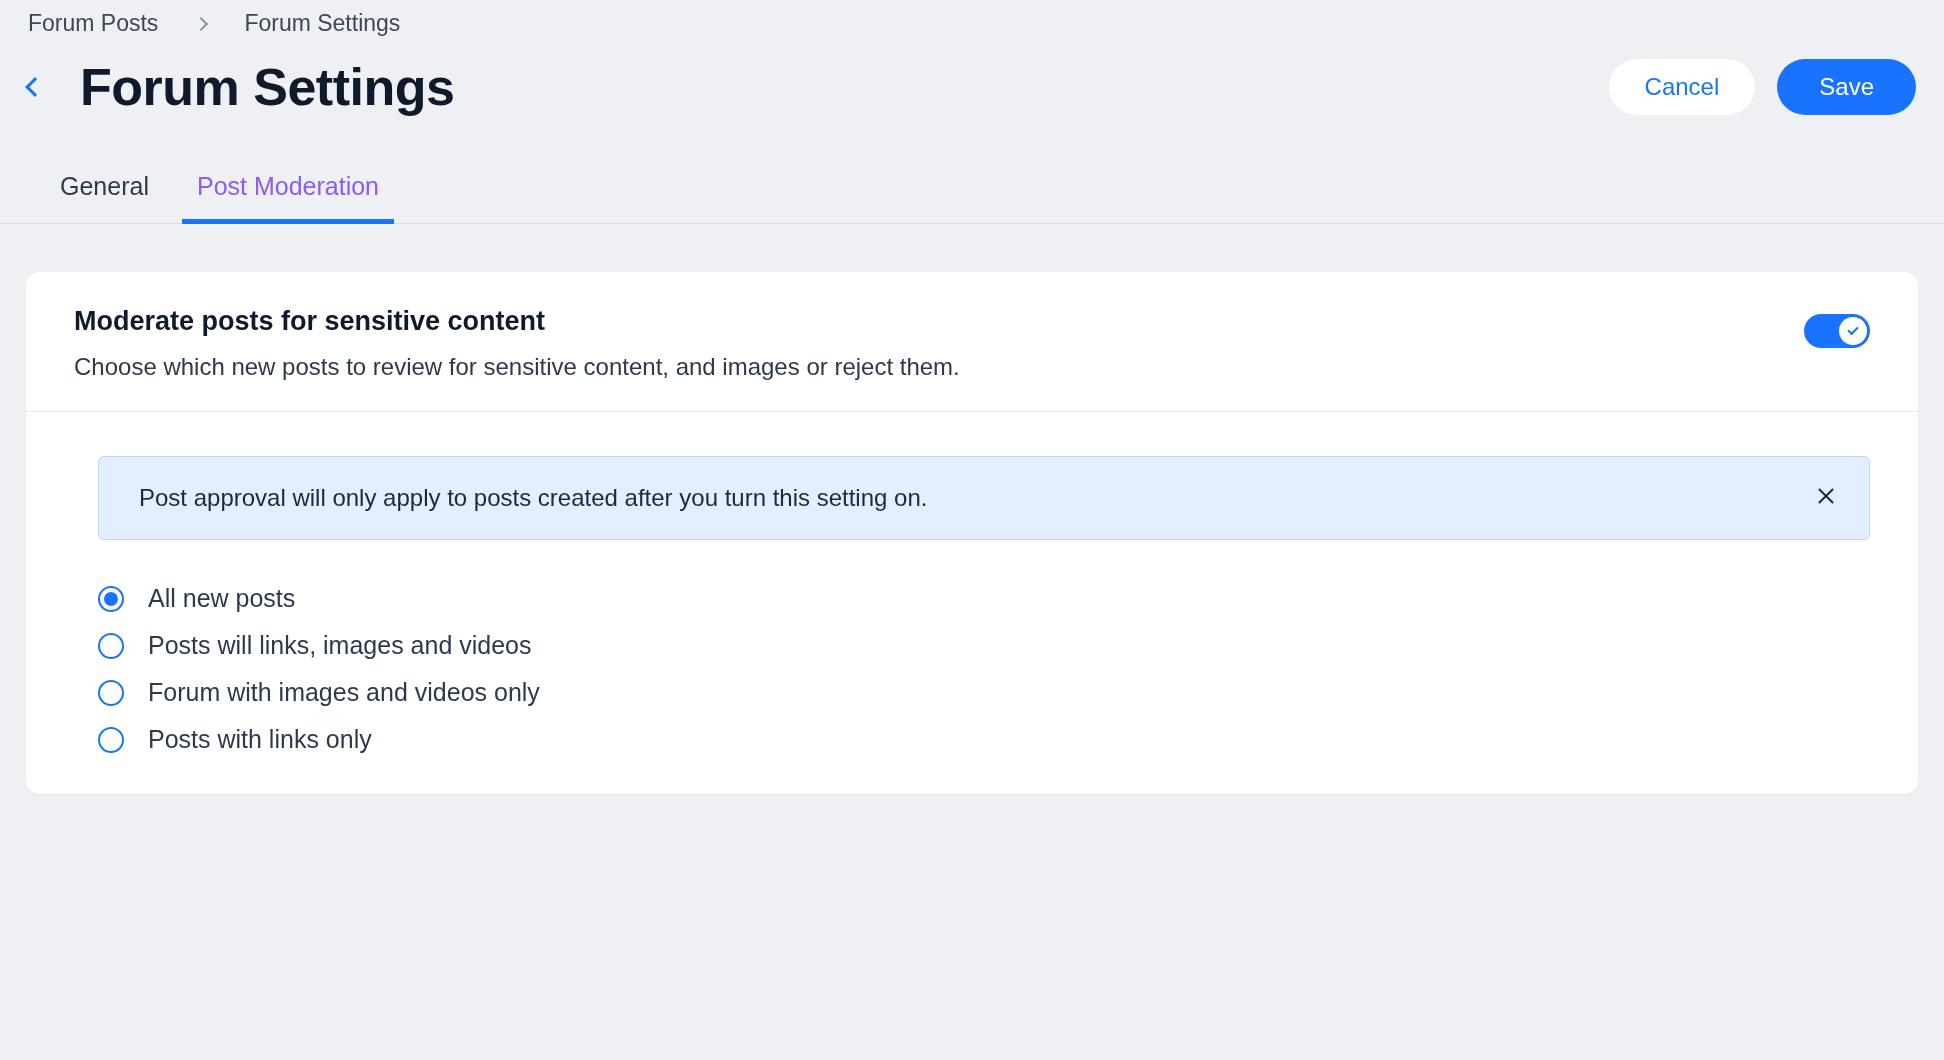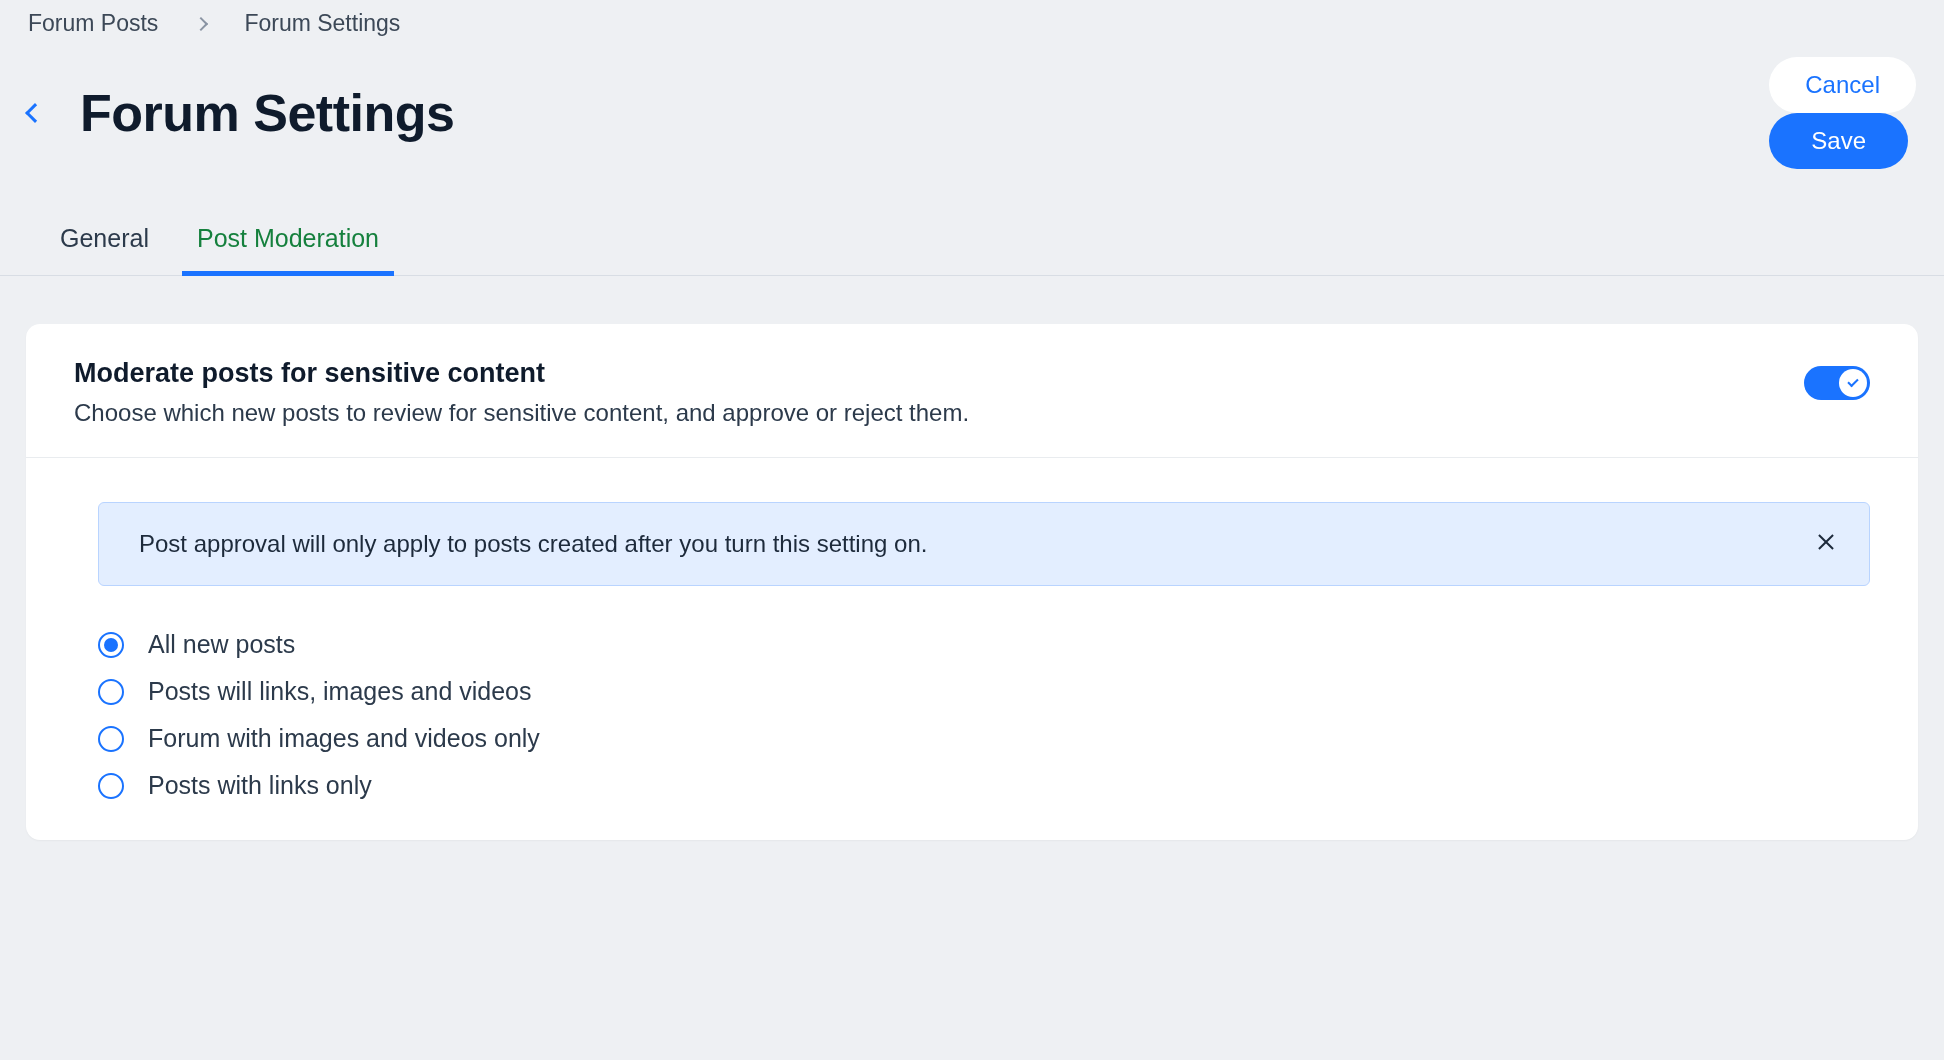--- a/index.html
+++ b/index.html
@@ -39,22 +39,22 @@
   }
   .page-title {
     font-size: 52px;
     font-weight: 800;
     letter-spacing: -0.5px;
     color: #0f1b2c;
   }
   .header-actions {
     margin-left: auto;
     display: flex;
-    align-items: flex-start;
-    flex-direction: column;
+    gap: 22px;
+    align-items: flex-end;
   }
   .btn {
     height: 56px;
     border-radius: 28px;
     font-size: 24px;
     font-weight: 500;
     padding: 0 36px;
     cursor: pointer;
     border: none;
     display: inline-flex;
@@ -79,21 +79,21 @@
     border-bottom: 1px solid #d8dde4;
   }
   .tab {
     font-size: 25px;
     color: #2c3a4b;
     padding-bottom: 22px;
     cursor: pointer;
     position: relative;
   }
   .tab.active {
-    color: #15803d;
+    color: #8b5cf6;
   }
   .tab.active::after {
     content: "";
     position: absolute;
     left: -15px; right: -15px; bottom: -1px;
     height: 5px;
     background: #1a73ff;
   }
 
   
@@ -108,21 +108,21 @@
     display: flex;
     align-items: flex-start;
     padding: 34px 48px 30px 48px;
     border-bottom: 1px solid #e9ecef;
   }
   .card-header-text { flex: 1; }
   .card-title {
     font-size: 27px;
     font-weight: 800;
     color: #0f1b2c;
-    margin-bottom: 10px;
+    margin-bottom: 16px;
   }
   .card-desc {
     font-size: 24px;
     color: #2c3a4b;
   }
 
   
   .toggle {
     width: 66px; height: 34px;
     background: #1a73ff;
@@ -240,21 +240,21 @@
 
   <div class="tabs">
     <div class="tab">General</div>
     <div class="tab active">Post Moderation</div>
   </div>
 
   <div class="card">
     <div class="card-header">
       <div class="card-header-text">
         <div class="card-title">Moderate posts for sensitive content</div>
-        <div class="card-desc">Choose which new posts to review for sensitive content, and approve or reject them.</div>
+        <div class="card-desc">Choose which new posts to review for sensitive content, and images or reject them.</div>
       </div>
       <div class="toggle">
         <div class="toggle-knob">
           <span class="toggle-check"></span>
         </div>
       </div>
     </div>
 
     <div class="card-body">
 

